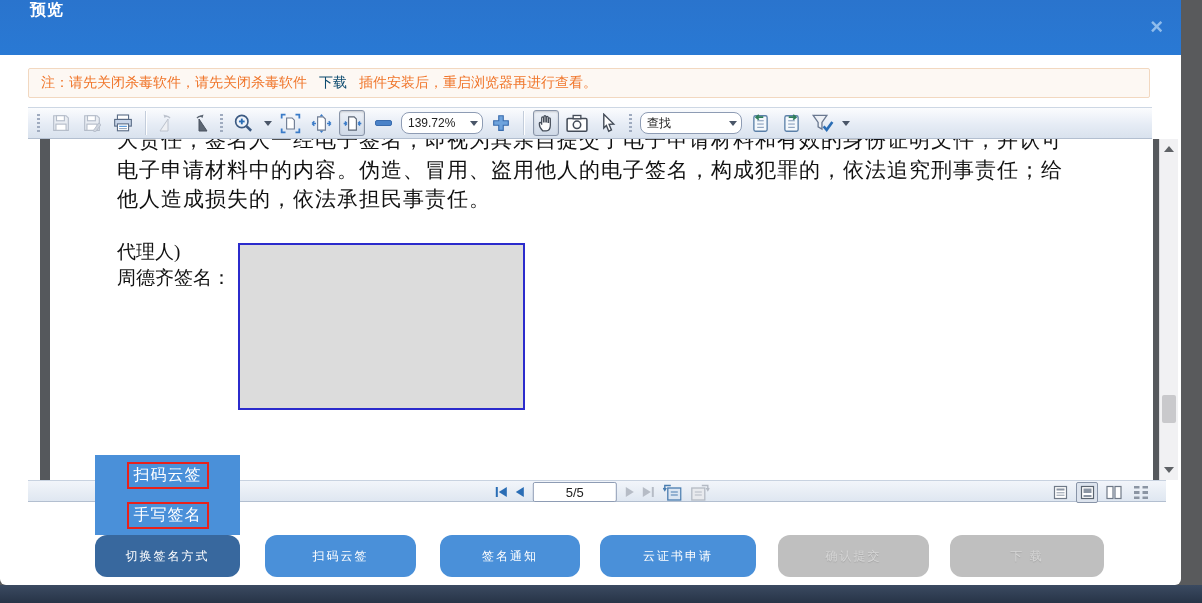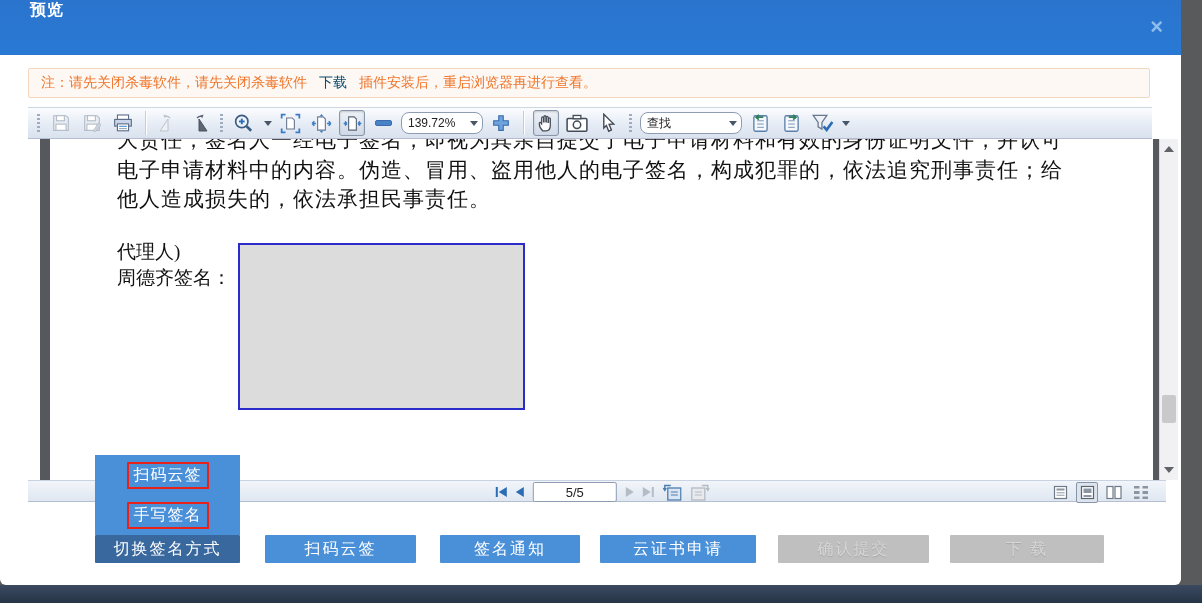--- a/index.html
+++ b/index.html
@@ -45,21 +45,21 @@
   .vbar{width:2px;height:10px;}
   .vbar.on{background:#2a6db5;} .vbar.off{background:#b6bcc6;}
   .page-input{width:82px;height:18px;border:1px solid #8e9cb4;border-radius:2px;text-align:center;font-size:13px;color:#222;background:#fff;padding:0;}
   .viewmodes{position:absolute;right:14px;top:1px;height:20px;display:flex;align-items:center;gap:5px;}
   .vm{width:20px;height:19px;display:flex;align-items:center;justify-content:center;border:1px solid transparent;border-radius:2px;cursor:pointer;}
   .vm.pressed{border-color:#8894a8;background:#dde4ee;}
   
   .popup{position:absolute;left:95px;top:455px;width:145px;height:80px;background:#4a90d9;z-index:5;}
   .menu-item{height:40px;display:flex;align-items:center;justify-content:center;cursor:pointer;}
   .redbox{border:2px solid #e8211b;padding:1px 5px;color:#ffffff;font-size:16px;letter-spacing:1px;}
-  .abtn{position:absolute;top:535px;height:28px;border:none;border-radius:1px;background:#4a90d9;color:#ffffff;font-size:16px;font-family:"Liberation Sans",sans-serif;letter-spacing:2px;cursor:pointer;z-index:6;}
+  .abtn{position:absolute;top:535px;height:42px;border:none;border-radius:12px;background:#4a90d9;color:#ffffff;font-size:12px;font-family:"Liberation Sans",sans-serif;letter-spacing:2px;cursor:pointer;z-index:6;}
   .abtn.dark{background:#38689e;}
   .abtn.disabled{background:#bfbfbf;color:#d6d6d6;text-shadow:0 1px 1px #a6a6a6;cursor:default;}
   
   .right-gutter{position:absolute;left:1181px;top:0;width:21px;height:585px;background:#595a5c;}
   .bottom-bar{position:absolute;left:0;top:585px;width:1202px;height:18px;background:linear-gradient(180deg,#3b4a61 0%,#273447 100%);}
   svg{display:block;}
 </style>
 </head>
 <body>
 

